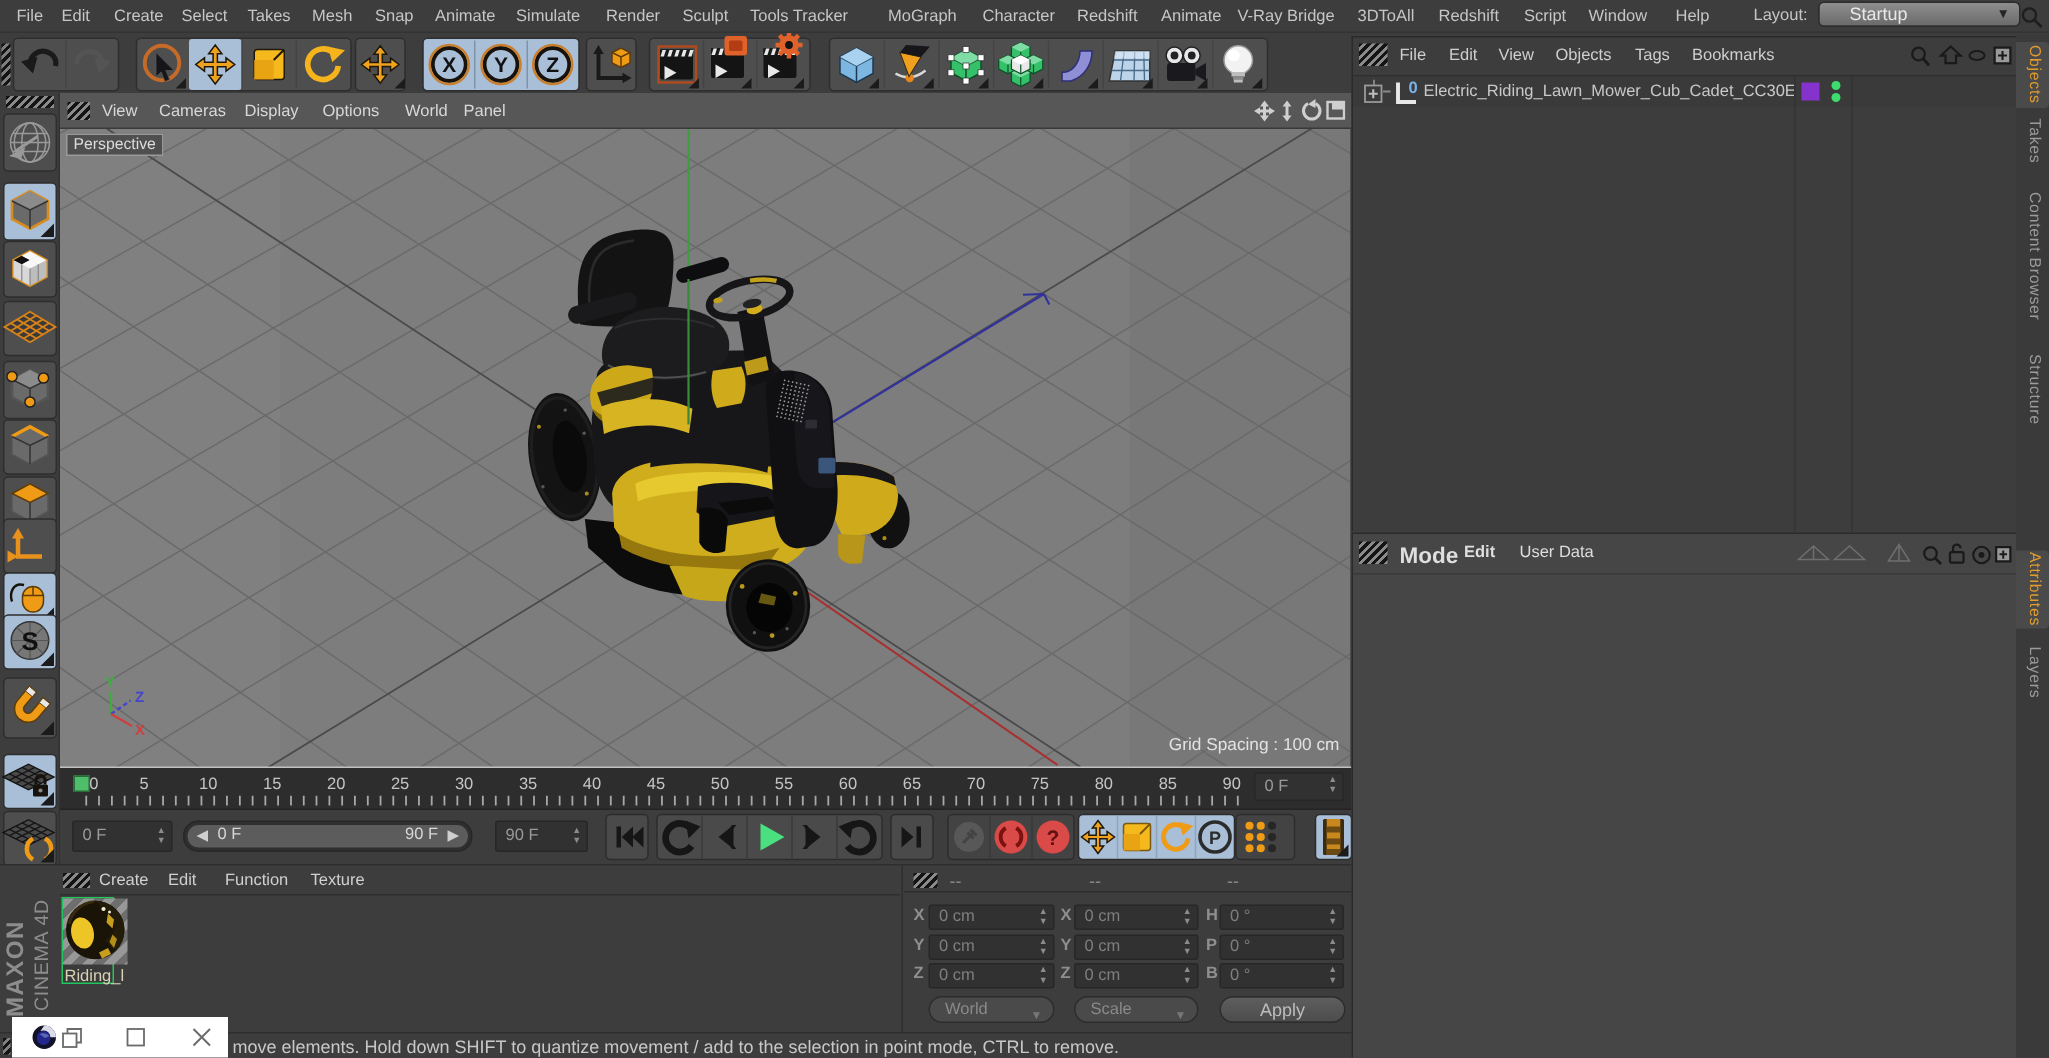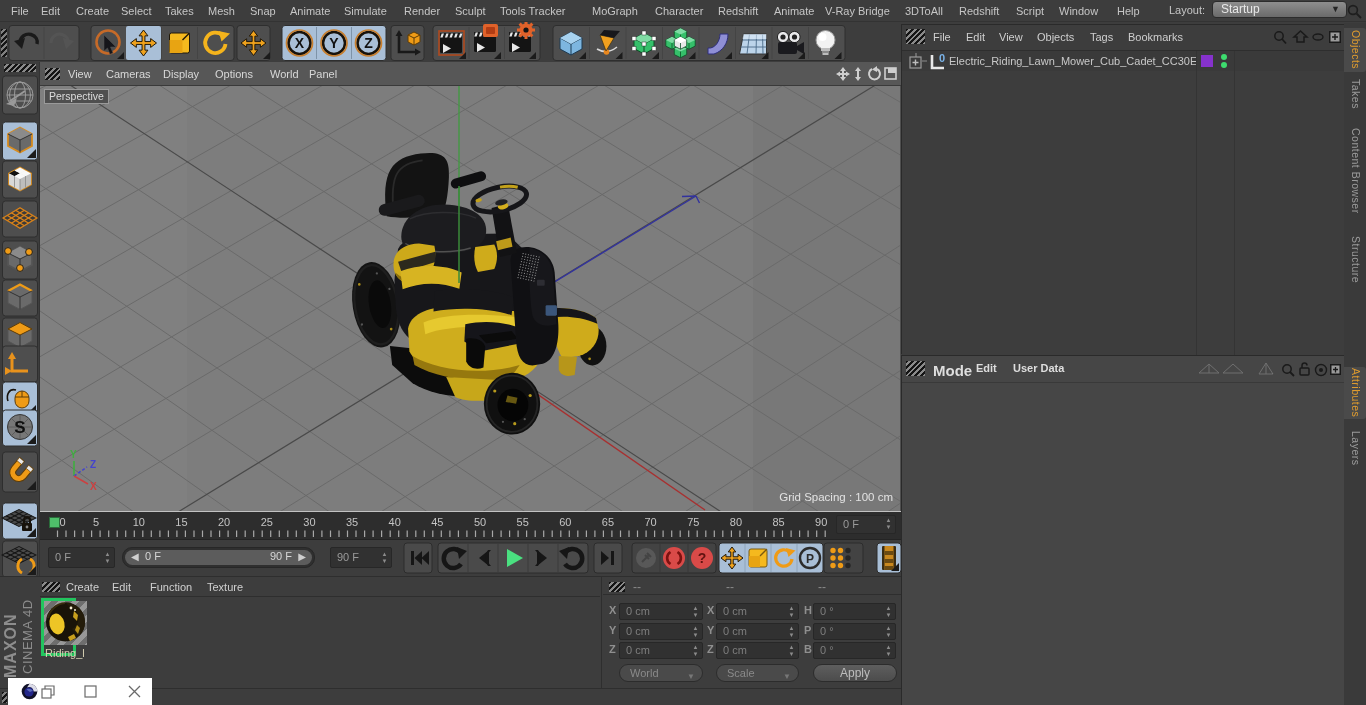--- a/index.html
+++ b/index.html
@@ -33,21 +33,21 @@
       <span class="ab mt" style="left:655px;top:5px">Character</span>
       <span class="ab mt" style="left:718px;top:5px">Redshift</span>
       <span class="ab mt" style="left:774px;top:5px">Animate</span>
       <span class="ab mt" style="left:825px;top:5px">V-Ray Bridge</span>
       <span class="ab mt" style="left:905px;top:5px">3DToAll</span>
       <span class="ab mt" style="left:959px;top:5px">Redshift</span>
       <span class="ab mt" style="left:1016px;top:5px">Script</span>
       <span class="ab mt" style="left:1059px;top:5px">Window</span>
       <span class="ab mt" style="left:1117px;top:5px">Help</span>
       <span class="ab mt" style="left:1169px;top:4px">Layout:</span>
-      <div class="ab" style="left:1212px;top:1px;width:135px;height:17px;background:linear-gradient(#8e8e8e,#6a6a6a);border:1px solid #2c2c2c;border-radius:4px;color:#e8e8e8;font-size:12px;line-height:15px;padding-left:8px">Startup<span style="position:absolute;right:6px;top:0;font-size:9px;color:#252525">▼</span></div>
+      <div class="ab" style="left:1212px;top:1px;width:135px;height:17px;background:linear-gradient(#8e8e8e,#6a6a6a);border:1px solid #2c2c2c;border-radius:4px;color:#e8e8e8;font-size:12px;line-height:15px;padding-left:20px">Startup<span style="position:absolute;right:6px;top:0;font-size:9px;color:#252525">▼</span></div>
       <svg class="ab" style="left:1346px;top:3px" width="17" height="17" viewBox="0 0 17 17">
         <circle cx="7" cy="7" r="4.4" fill="none" stroke="#1e1e1e" stroke-width="1.6"></circle>
         <line x1="10.5" y1="10.5" x2="15" y2="15" stroke="#1e1e1e" stroke-width="1.8"></line>
       </svg>
     </div>
     <div class="ab" style="left:0;top:22px;width:1366px;height:40px;background:#3d3d3d">
       <div class="ab vgrip" style="left:1px;top:7px;width:6px;height:28px"></div>
       <svg class="ab" style="left:0;top:0" width="910" height="40" viewBox="0 0 910 40">
         <rect x="9" y="3.5" width="70" height="35" rx="3" fill="#4e4e4e" stroke="#2e2e2e"></rect>
         <line x1="44" y1="5" x2="44" y2="37" stroke="#444"></line>
@@ -677,21 +677,21 @@
     </div>
     <div class="ab" style="left:0;top:576px;width:901px;height:112px;background:#3d3d3d;border-top:1px solid #2e2e2e">
       <div class="ab" style="left:2px;top:101px;transform:rotate(-90deg);transform-origin:top left;color:#8d8d8d;font-size:16px;font-weight:bold;letter-spacing:1px">MAXON</div>
       <div class="ab" style="left:20px;top:97px;transform:rotate(-90deg);transform-origin:top left;color:#8d8d8d;font-size:13px;letter-spacing:0.5px">CINEMA 4D</div>
       <div class="ab grip" style="left:42px;top:5px;width:18px;height:10px"></div>
       <span class="ab" style="left:66px;top:4px;font-size:11px;color:#d0d0d0">Create</span>
       <span class="ab" style="left:112px;top:4px;font-size:11px;color:#d0d0d0">Edit</span>
       <span class="ab" style="left:150px;top:4px;font-size:11px;color:#d0d0d0">Function</span>
       <span class="ab" style="left:207px;top:4px;font-size:11px;color:#d0d0d0">Texture</span>
       <div class="ab" style="left:40px;top:19px;width:560px;height:1px;background:#2e2e2e"></div>
-      <div class="ab" style="left:41px;top:21px;width:35px;height:58px;border:3px solid #22c55e;background:#3a3a3a">
+      <div class="ab" style="left:41px;top:21px;width:35px;height:58px;border:1px solid #22c55e;background:#3a3a3a">
         <div class="ab" style="left:0;top:0;width:43px;height:44px;background:repeating-linear-gradient(135deg,#989898 0 5px,#6e6e6e 5px 10px)">
           <svg class="ab" style="left:0;top:0" width="43" height="44" viewBox="0 0 43 44">
             <circle cx="21.5" cy="21" r="19.5" fill="#191308"></circle>
             <path d="M21.5 1.5 A 19.5 19.5 0 0 1 41 21 A 19.5 19.5 0 0 1 35 35 L 28 28 A 12 12 0 0 0 26 6 Z" fill="#241c0a"></path>
             <ellipse cx="13" cy="23" rx="7.5" ry="10.5" fill="#edc526" transform="rotate(-12 13 23)"></ellipse>
             <path d="M30 10 L34 14 L33 20 L29 16 Z" fill="#c89f1d"></path>
             <path d="M33 24 L36 27 L34 33 L31 29 Z" fill="#b28d18"></path>
             <path d="M24 36 L30 33 L32 37 L26 40 Z" fill="#c89f1d"></path>
             <circle cx="27" cy="7" r="1.4" fill="#f5ecd0"></circle>
             <circle cx="31" cy="9" r="1" fill="#f5ecd0"></circle>
@@ -723,20 +723,21 @@
       <span class="ab" style="left:707px;top:66px;font-size:11px;color:#8f8f8f;font-weight:bold">Z</span>
       <div class="fld" style="left:716px;top:65px;width:83px;height:17px;color:#7e7e7e">0 cm<span class="spn" style="top:1px">▲<br>▼</span></div>
       <span class="ab" style="left:804px;top:66px;font-size:11px;color:#8f8f8f;font-weight:bold">B</span>
       <div class="fld" style="left:813px;top:65px;width:83px;height:17px;color:#7e7e7e">0 °<span class="spn" style="top:1px">▲<br>▼</span></div>
       <div class="ab" style="left:619px;top:87px;width:84px;height:18px;background:#4a4a4a;border:1px solid #2c2c2c;border-radius:9px;color:#8a8a8a;font-size:11px;line-height:16px;padding-left:10px">World<span style="position:absolute;right:7px;top:4px;font-size:8px;color:#777">▼</span></div>
       <div class="ab" style="left:716px;top:87px;width:83px;height:18px;background:#4a4a4a;border:1px solid #2c2c2c;border-radius:9px;color:#8a8a8a;font-size:11px;line-height:16px;padding-left:10px">Scale<span style="position:absolute;right:7px;top:4px;font-size:8px;color:#777">▼</span></div>
       <div class="ab" style="left:813px;top:87px;width:84px;height:18px;background:linear-gradient(#5e5e5e,#4c4c4c);border:1px solid #2c2c2c;border-radius:9px;color:#bdbdbd;font-size:12px;line-height:16px;text-align:center">Apply</div>
     </div>
     <div class="ab" style="left:0;top:688px;width:901px;height:17px;background:#3d3d3d;border-top:1px solid #2e2e2e">
       <div class="ab vgrip" style="left:2px;top:3px;width:5px;height:11px"></div>
+      <span class="ab" style="left:155px;top:2px;font-size:12px;color:#c8c8c8">move elements. Hold down SHIFT to quantize movement / add to the selection in point mode, CTRL to remove.</span>
     </div>
     <div class="ab" style="left:8px;top:678px;width:144px;height:27px;background:#ffffff">
       <svg class="ab" style="left:13px;top:5px" width="17" height="17" viewBox="0 0 17 17">
         <circle cx="8.5" cy="8.5" r="7.8" fill="#111128"></circle>
         <path d="M8.5 0.7 A 7.8 7.8 0 0 1 16.3 8.5 L12.5 8.5 A 4.5 4.5 0 0 0 6 4.4 Z" fill="#dcdce8"></path>
         <circle cx="8" cy="9" r="4.6" fill="#23268a"></circle>
         <path d="M5.5 6.5 C7 5.2 10.5 5.6 11.8 7.8 L9 9 Z" fill="#5a68b8"></path>
       </svg>
       <svg class="ab" style="left:33px;top:7px" width="14" height="14" viewBox="0 0 14 14" fill="none" stroke="#6a6a6a" stroke-width="1.2">
         <rect x="1" y="4" width="9" height="9"></rect>
@@ -782,21 +783,21 @@
         <div class="ab" style="left:319px;top:11px;width:6px;height:6px;background:#3ddc6e;border-radius:50%"></div>
         <div class="ab" style="left:332px;top:0;width:1px;height:20px;background:#2e2e2e"></div>
       </div>
       <div class="ab" style="left:294px;top:26px;width:1px;height:304px;background:#343434"></div>
       <div class="ab" style="left:332px;top:26px;width:1px;height:304px;background:#343434"></div>
     </div>
     <div class="ab" style="left:901px;top:355px;width:443px;height:350px;background:#464646;border-left:1px solid #2a2a2a;border-top:1px solid #2a2a2a">
       <div class="ab grip" style="left:4px;top:5px;width:19px;height:15px"></div>
       <span class="ab" style="left:31px;top:6px;font-size:15px;font-weight:bold;color:#dedede">Mode</span>
       <span class="ab" style="left:74px;top:6px;font-size:11px;font-weight:bold;color:#dedede">Edit</span>
-      <span class="ab" style="left:111px;top:6px;font-size:11px;font-weight:bold;color:#dedede">User Data</span>
+      <span class="ab" style="left:111px;top:6px;font-size:11px;font-weight:normal;color:#dedede">User Data</span>
       <svg class="ab" style="left:295px;top:5px" width="145" height="18" viewBox="0 0 145 18">
         <g opacity="0.35" stroke="#bbb" fill="none">
           <path d="M2 12 L12 3 L22 12 Z M12 3 L12 12"></path>
           <path d="M26 12 L36 3 L46 12 Z"></path>
           <path d="M62 13 L69 2 L76 13 Z M69 2 L69 13"></path>
         </g>
         <circle cx="90" cy="8" r="4.2" fill="none" stroke="#1a1a1a" stroke-width="1.5"></circle>
         <line x1="93" y1="11" x2="97" y2="15" stroke="#1a1a1a" stroke-width="1.8"></line>
         <g stroke="#1a1a1a" fill="none" stroke-width="1.5">
           <rect x="103" y="7" width="9" height="7" rx="1"></rect>

